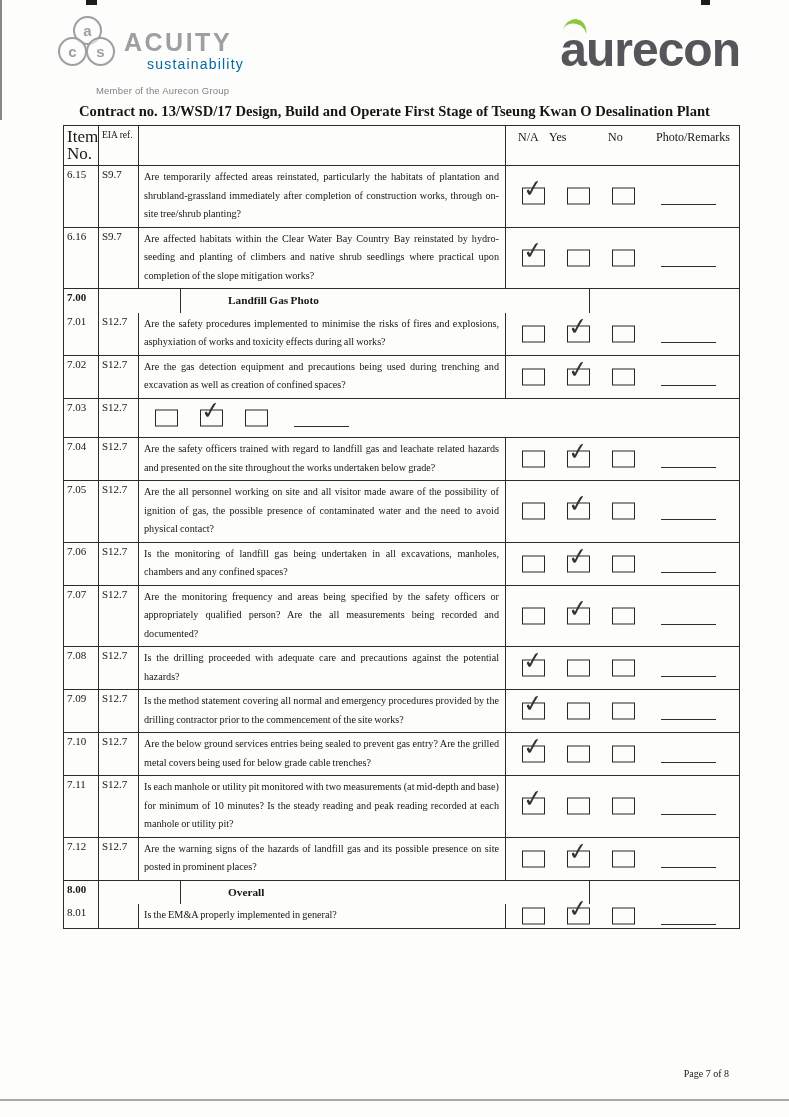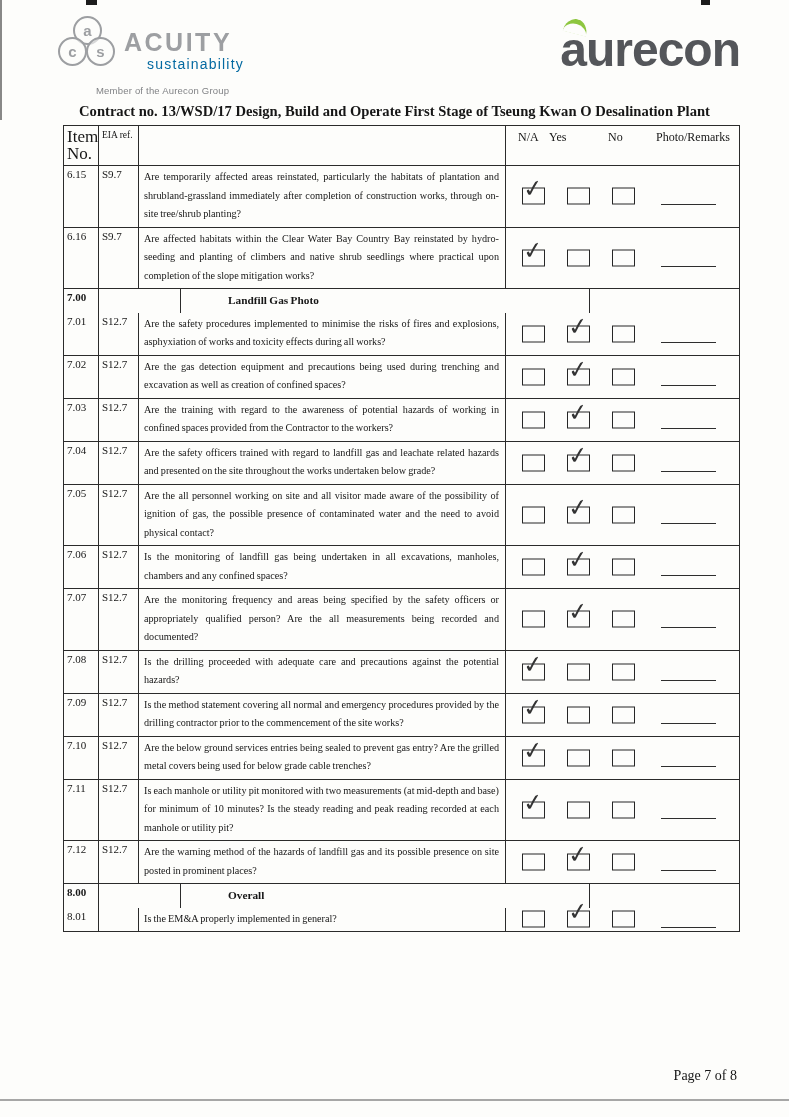--- a/index.html
+++ b/index.html
@@ -81,21 +81,21 @@
   .tick {
     position: absolute; left: 0px; top: -12px; font-size: 24px; line-height: 1;
     color: #333; transform: rotate(-7deg);
     font-family: "DejaVu Sans", sans-serif;
   }
   .remark-line {
     position: absolute; left: 155px; top: calc(50% + 8px);
     width: 55px; height: 0; border-top: 1.2px solid #2e2e2e;
   }
   
-  .page-num { position: absolute; right: 52px; top: 1068px; font-size: 14px; }
+  .page-num { position: absolute; right: 60px; top: 1068px; font-size: 10px; }
 </style>
 </head>
 <body>
 
 <div class="sheet">
 
   <span class="scan-dash dash-a"></span>
   <span class="scan-dash dash-b"></span>
   <span class="scan-edge"></span>
   <span class="scan-bottom"></span>
@@ -192,21 +192,20 @@
             <span class="box pos-yes">
               <span class="tick">✓</span>
             </span>
             <span class="box pos-no"></span>
             <span class="remark-line"></span>
           </div>
         </div>
         <div class="row" style="min-height: 39.5px;">
           <div class="cell item">7.03</div>
           <div class="cell eia">S12.7</div>
-          <div class="cell q">Are the training with regard to the awareness of potential hazards of working in confined spaces provided from the Contractor to the workers?</div>
           <div class="cell marks">
             <span class="box pos-na"></span>
             <span class="box pos-yes">
               <span class="tick">✓</span>
             </span>
             <span class="box pos-no"></span>
             <span class="remark-line"></span>
           </div>
         </div>
         <div class="row" style="min-height: 39.5px;">
@@ -309,21 +308,21 @@
               <span class="tick">✓</span>
             </span>
             <span class="box pos-yes"></span>
             <span class="box pos-no"></span>
             <span class="remark-line"></span>
           </div>
         </div>
         <div class="row" style="min-height: 39.5px;">
           <div class="cell item">7.12</div>
           <div class="cell eia">S12.7</div>
-          <div class="cell q">Are the warning method of the hazards of landfill gas and its possible presence on site posted in prominent places?</div>
+          <div class="cell q">Are the warning signs of the hazards of landfill gas and its possible presence on site posted in prominent places?</div>
           <div class="cell marks">
             <span class="box pos-na"></span>
             <span class="box pos-yes">
               <span class="tick">✓</span>
             </span>
             <span class="box pos-no"></span>
             <span class="remark-line"></span>
           </div>
         </div>
         <div class="row section">

